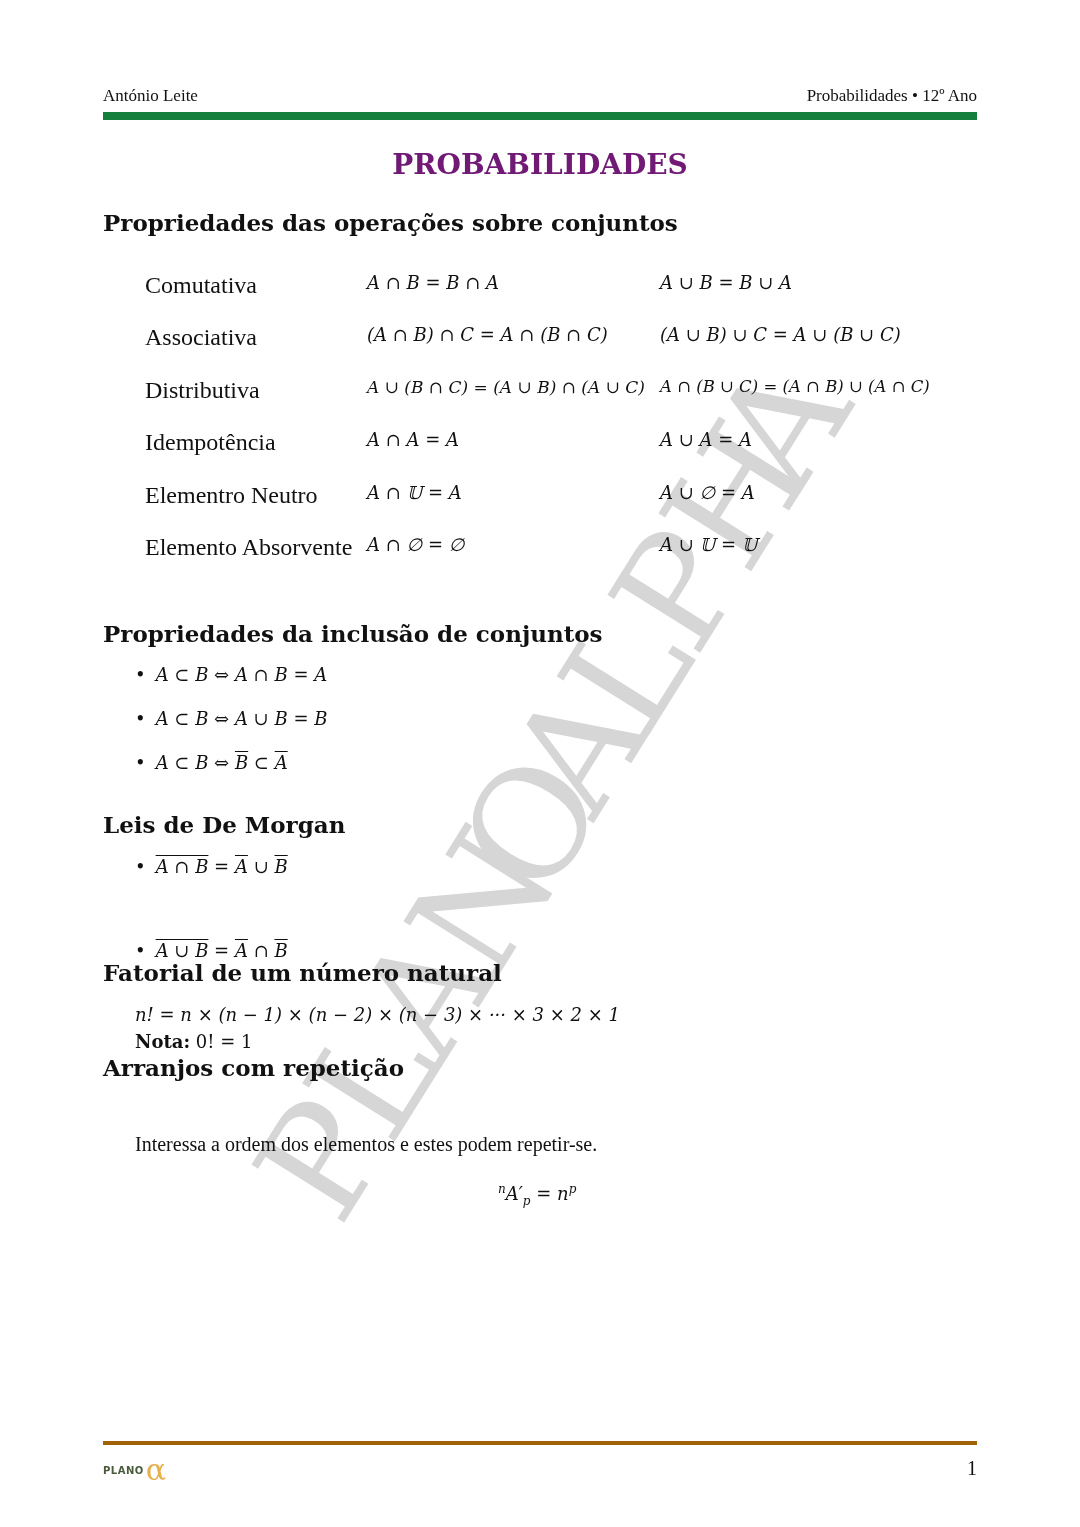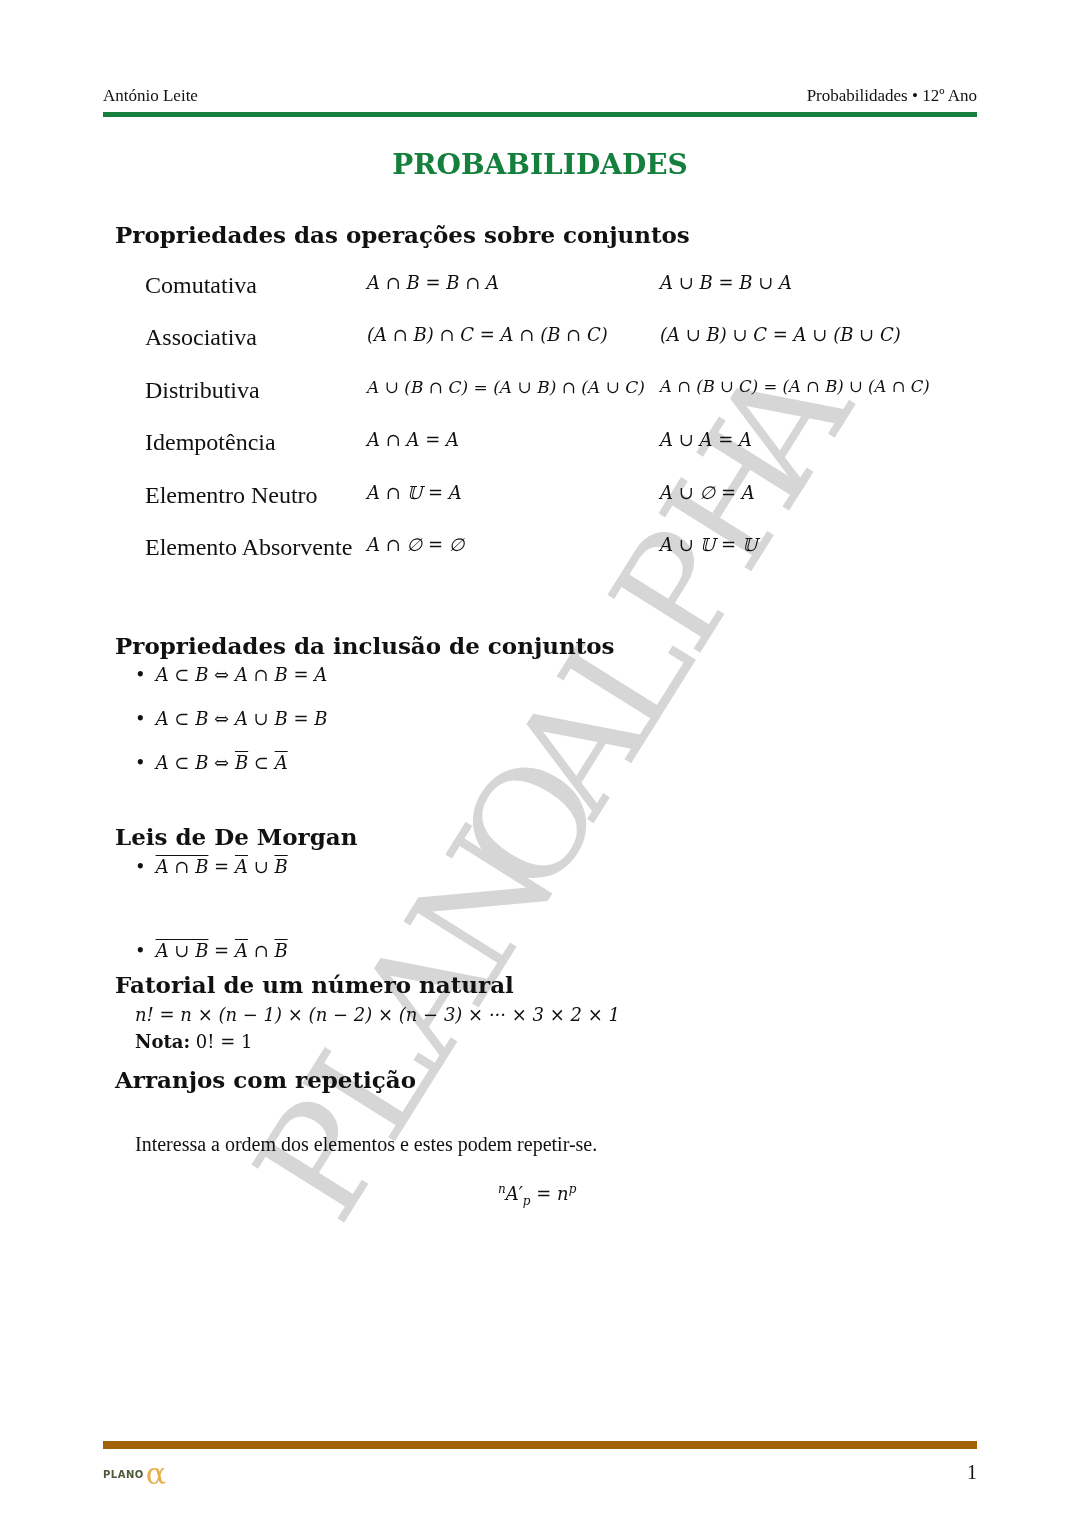--- a/index.html
+++ b/index.html
@@ -10,45 +10,45 @@
   .watermark {
     position: absolute; left: 50px; top: 720px; width: 1000px;
     transform: rotate(-58deg); transform-origin: 50% 50%;
     font-family: "DejaVu Serif", serif; font-size: 150px; color: #d6d6d6;
     letter-spacing: 8px; white-space: nowrap; text-align: center;
     z-index: 0; line-height: 1;
   }
   .watermark span { display: inline-block; width: 96px; text-align: center; }
   .header {
     position: absolute; left: 103px; top: 86px; width: 874px; height: 26px;
-    border-bottom: 5px solid #15803d; font-size: 17px;
+    border-bottom: 8px solid #15803d; font-size: 17px;
     display: flex; justify-content: space-between; align-items: flex-start;
     font-family: "Liberation Serif", serif;
   }
   .main-title {
     position: absolute; left: 0; top: 148px; width: 1080px; text-align: center;
-    font-family: "DejaVu Serif", serif; font-weight: bold; font-size: 28px; color: #15803d;
+    font-family: "DejaVu Serif", serif; font-weight: bold; font-size: 28px; color: #701a75;
     letter-spacing: 0px;
   }
   .content { position: absolute; left: 103px; top: 0; width: 874px; z-index: 1; }
   h2 {
-    position: absolute; margin: 12px; left: 0; font-family: "DejaVu Serif", serif;
+    position: absolute; margin: 0; left: 0; font-family: "DejaVu Serif", serif;
     font-weight: bold; font-size: 23px; white-space: nowrap;
   }
   .props-row { position: absolute; left: 42px; height: 26px; font-size: 19px; white-space: nowrap; }
   .props-row .lbl { position: absolute; left: 0; font-family: "Liberation Serif", serif; font-size: 24px; }
   .props-row .f1 { position: absolute; left: 222px; }
   .props-row .f2 { position: absolute; left: 515px; }
   .math { font-family: "DejaVu Serif", serif; font-style: italic; font-size: 18px; text-align: right; }
   .bullet { position: absolute; left: 32px; font-size: 18px; white-space: nowrap; }
   .bullet .dot { font-style: normal; margin-right: 10px; font-family: "DejaVu Serif", serif; }
   .ov { text-decoration: overline; }
   .text { position: absolute; font-family: "Liberation Serif", serif; font-size: 20px; white-space: nowrap; text-align: right; }
   .footer {
-    position: absolute; left: 103px; top: 1441px; width: 874px; border-top: 8px solid #a16207;
+    position: absolute; left: 103px; top: 1441px; width: 874px; border-top: 4px solid #a16207;
   }
   .logo { position: absolute; left: 0; top: 10px; display: flex; align-items: center; }
   .logo .plano { font-family: "DejaVu Sans", sans-serif; font-weight: bold; font-size: 10px; color: #4a5a3a; letter-spacing: 0.5px; }
   .logo .alpha { font-family: "DejaVu Serif", serif; font-size: 30px; color: #e8b04a; margin-left: 2px; line-height: 1; }
   .pagenum { position: absolute; right: 0; top: 12px; font-family: "Liberation Serif", serif; font-size: 20px; }
 </style>
 </head>
 <body>
 
 <div class="watermark"><span>P</span><span>L</span><span>A</span><span>N</span><span>O</span><span>A</span><span>L</span><span>P</span><span>H</span><span>A</span></div>

